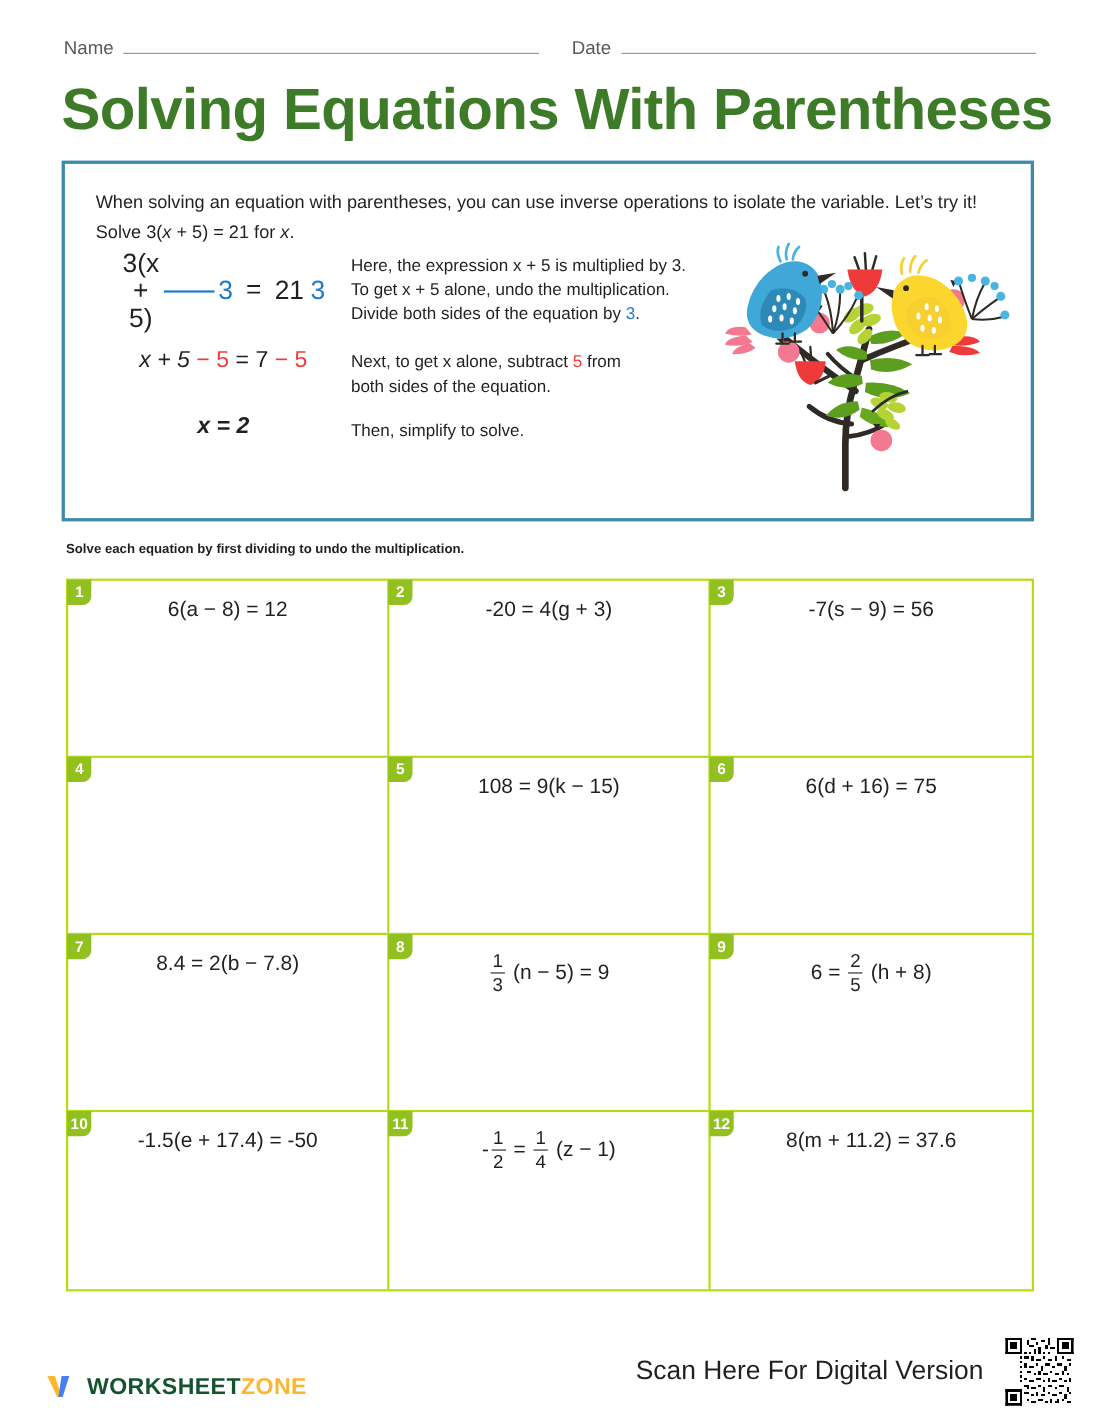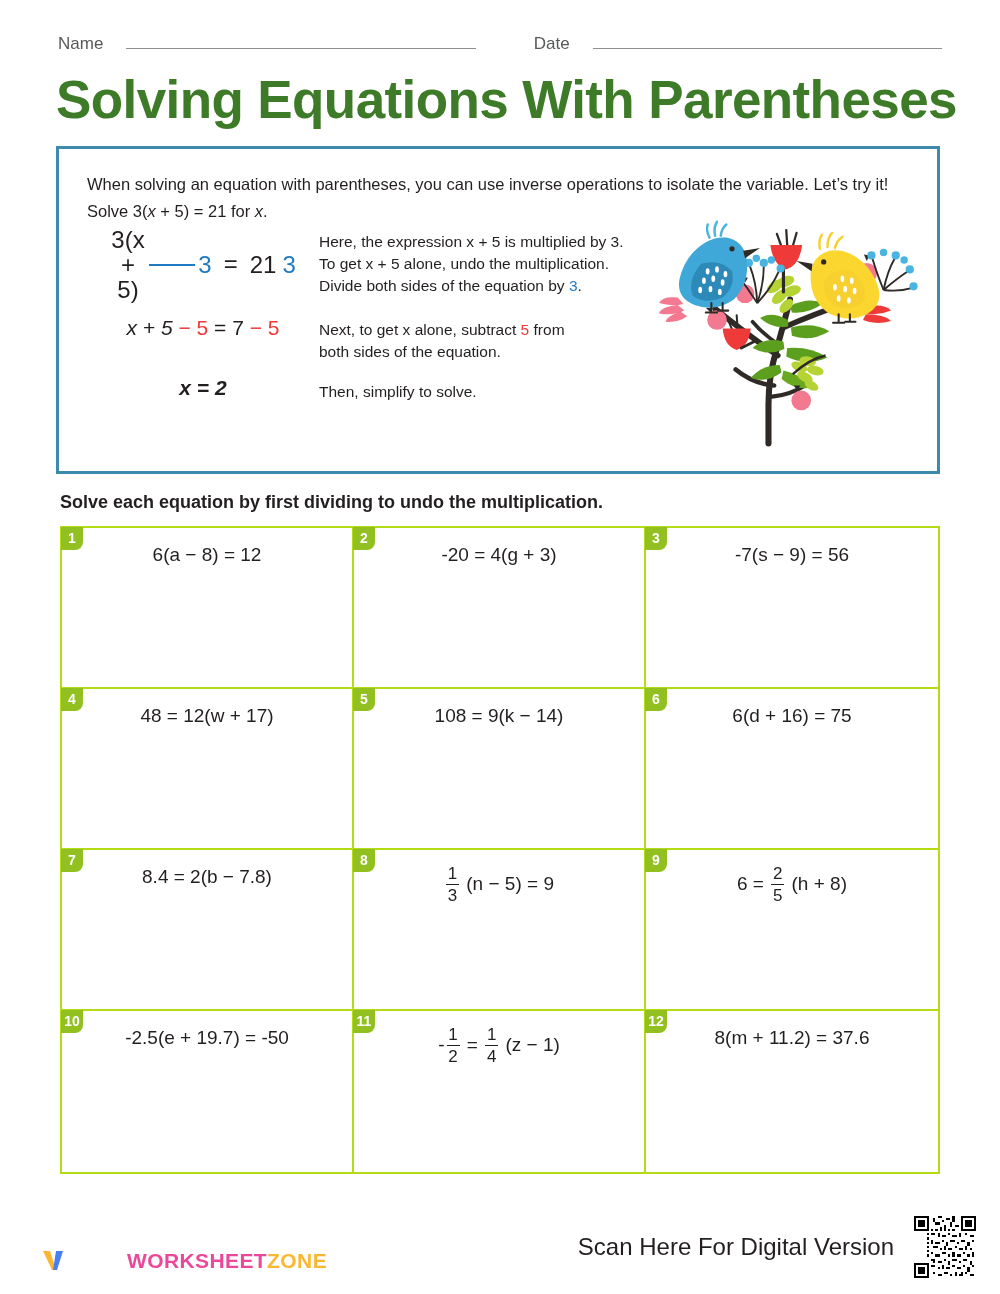--- a/index.html
+++ b/index.html
@@ -19,21 +19,20 @@
   
   .namedate {
     position: absolute;
     left: 58px;
     top: 34px;
     width: 884px;
     display: flex;
     align-items: baseline;
     font-size: 17px;
     color: #58595b;
-    gap: 14px;
   }
   .nd-label { white-space: nowrap; }
   .nd-rule {
     flex: 1 1 auto;
     border-bottom: 1.3px solid #8d8f92;
     margin: 0 0 4px 9px;
     height: 1px;
   }
   .nd-rule.name-rule { max-width: 470px; }
   .nd-gap { width: 30px; flex: 0 0 auto; }
@@ -163,21 +162,21 @@
     top: 62px;
     width: 262px;
     height: 246px;
   }
 
   
   .directions {
     position: absolute;
     left: 60px;
     top: 492px;
-    font-size: 18px;
+    font-size: 12px;
     font-weight: bold;
     color: #231f20;
   }
 
   
   .grid {
     position: absolute;
     left: 60px;
     top: 526px;
     width: 880px;
@@ -232,21 +231,21 @@
     display: flex;
     align-items: center;
     gap: 9px;
   }
   .logo-mark { width: 30px; height: 30px; flex: 0 0 30px; }
   .logo-text {
     font-size: 21px;
     font-weight: bold;
     letter-spacing: 0.4px;
   }
-  .logo-text .w { color: #ec4899; margin-left: 48px; }
+  .logo-text .w { color: #14532d; }
   .logo-text .z { color: #fbb731; }
 
   .footer-right {
     position: absolute;
     right: 24px;
     bottom: 16px;
     display: flex;
     align-items: center;
     gap: 20px;
   }
@@ -491,26 +490,25 @@
     <div class="eq">-20 = 4(g + 3)</div>
   </div>
 
   <div class="cell">
     <div class="badge">3</div>
     <div class="eq">-7(s − 9) = 56</div>
   </div>
 
   <div class="cell">
     <div class="badge">4</div>
-    <div class="eq">48 = 12(w + 17)</div>
   </div>
 
   <div class="cell">
     <div class="badge">5</div>
-    <div class="eq">108 = 9(k − 14)</div>
+    <div class="eq">108 = 9(k − 15)</div>
   </div>
 
   <div class="cell">
     <div class="badge">6</div>
     <div class="eq">6(d + 16) = 75</div>
   </div>
 
   <div class="cell">
     <div class="badge">7</div>
     <div class="eq">8.4 = 2(b − 7.8)</div>
@@ -529,21 +527,21 @@
     <div class="badge">9</div>
     <div class="eq"><span>6 = </span><span class="sfrac">
           <span>2</span>
           <span class="sbar"></span>
           <span>5</span>
         </span><span> (h + 8)</span></div>
   </div>
 
   <div class="cell">
     <div class="badge">10</div>
-    <div class="eq">-2.5(e + 19.7) = -50</div>
+    <div class="eq">-1.5(e + 17.4) = -50</div>
   </div>
 
   <div class="cell">
     <div class="badge">11</div>
     <div class="eq"><span>-</span><span class="sfrac">
           <span>1</span>
           <span class="sbar"></span>
           <span>2</span>
         </span><span> = </span><span class="sfrac">
           <span>1</span>

